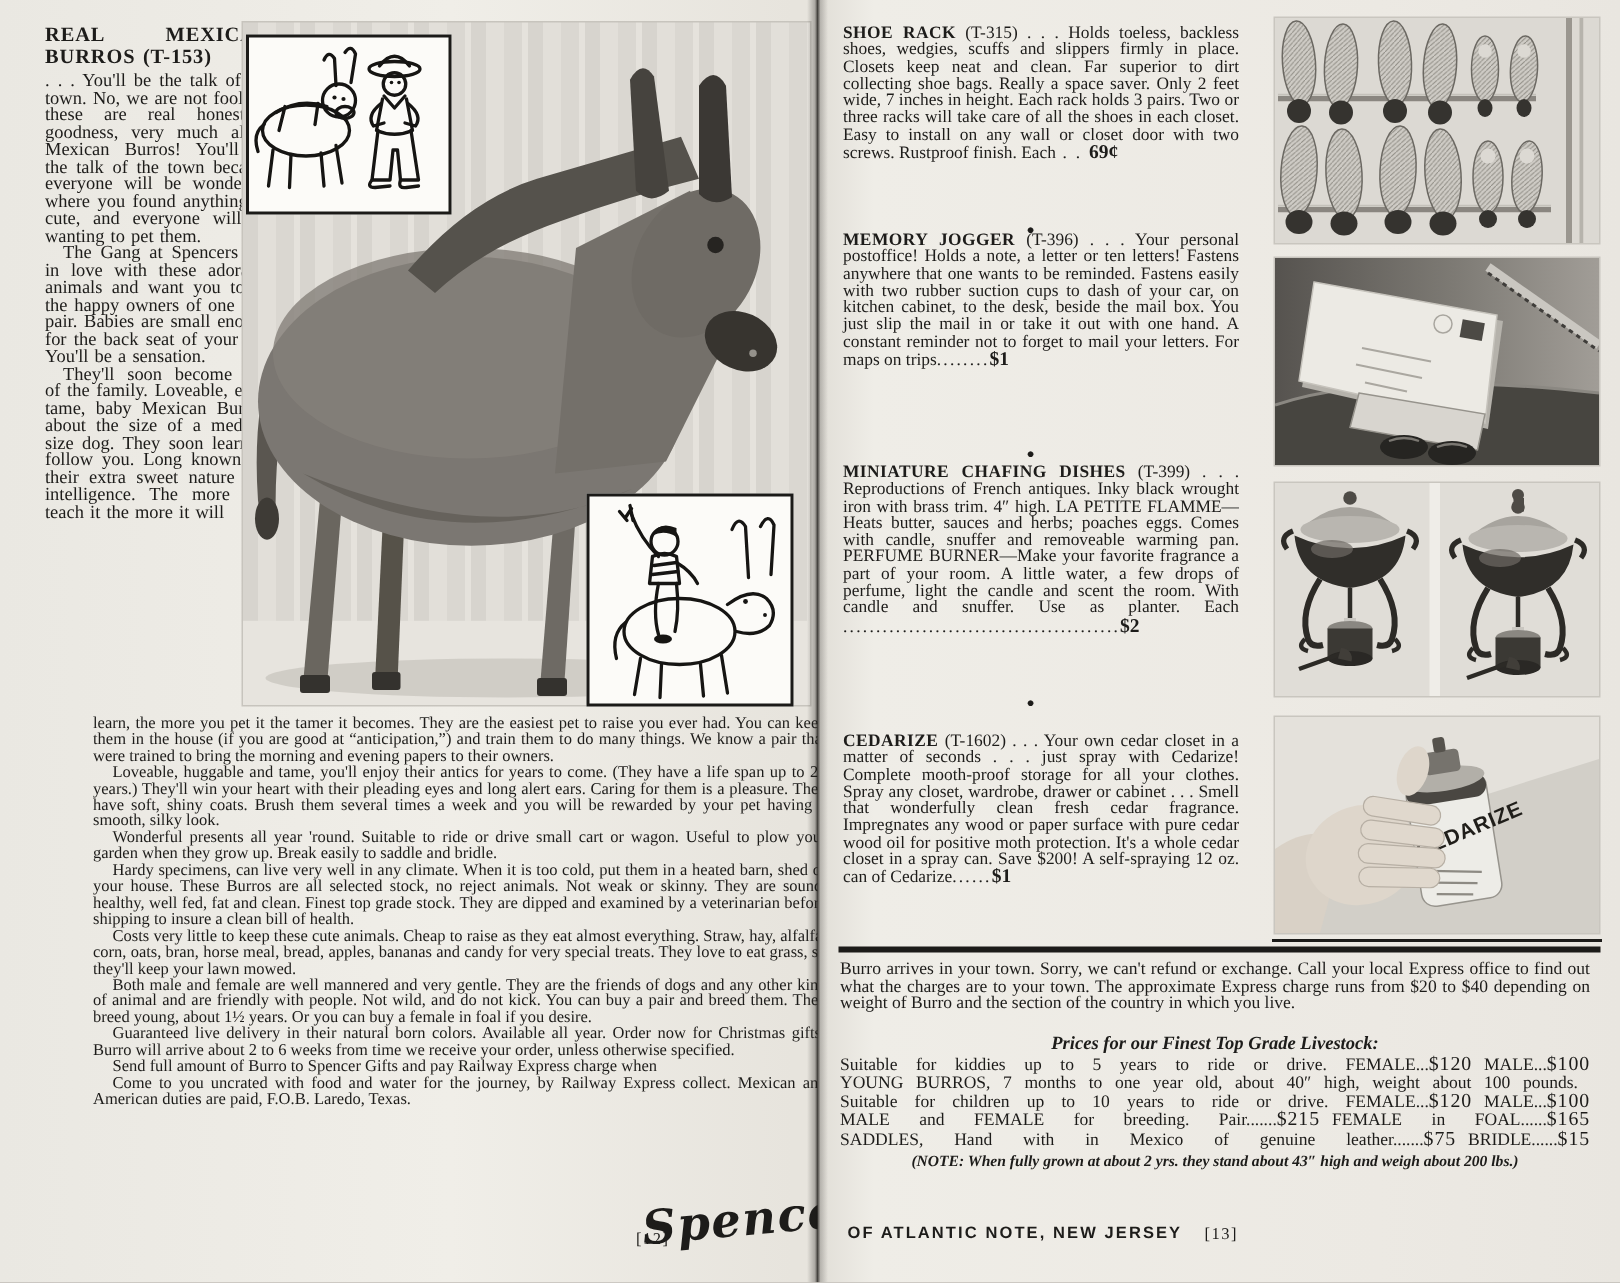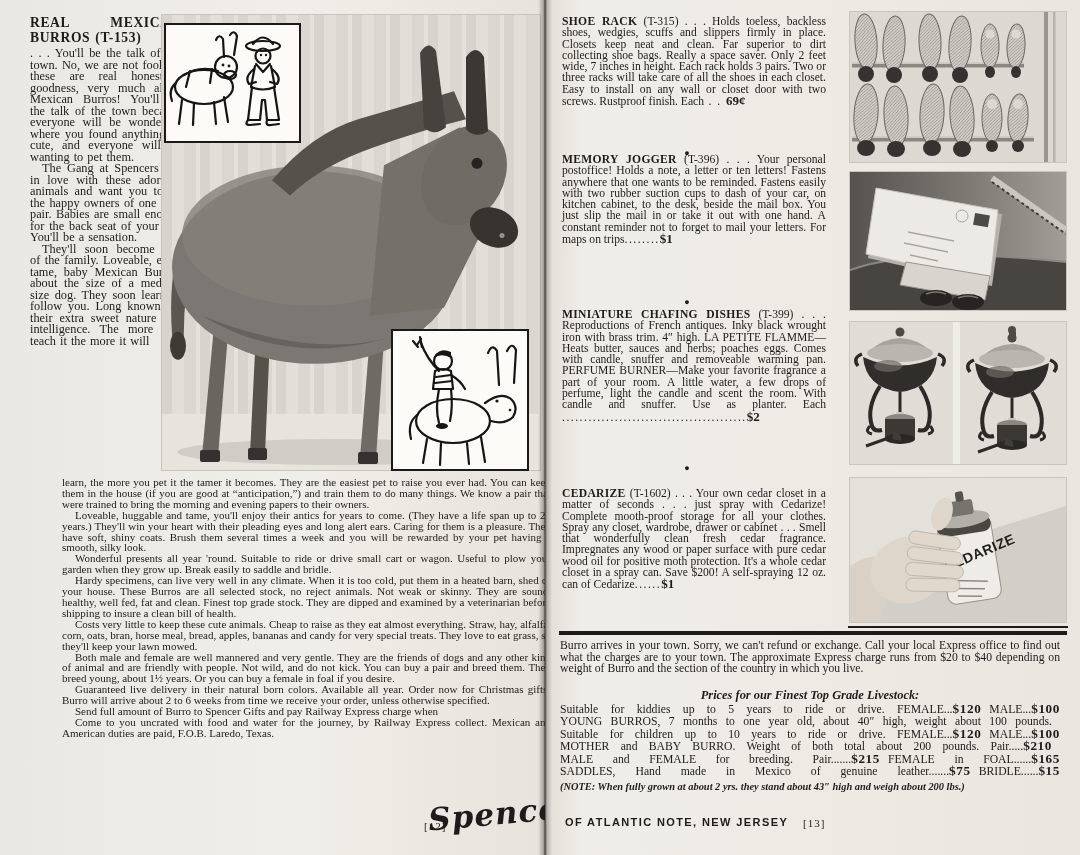--- a/index.html
+++ b/index.html
@@ -45,23 +45,23 @@
   .ph-shoe{top:12px;height:150px;}
   .ph-jog{top:172px;height:138px;}
   .ph-chafe{top:322px;height:142px;}
   .ph-cedar{top:478px;height:144px;}
   .rule-thin{position:absolute;left:303px;top:626px;width:220px;height:1.5px;background:#1c1b19;}
   .rule-thick{position:absolute;left:14px;top:631px;width:508px;height:3.5px;background:#1c1b19;}
   .bottom{position:absolute;left:15px;top:640px;width:500px;font-size:11.7px;line-height:11.5px;}
   .bottom .fp{text-align:justify;text-indent:12px;}
   .pt-head{font-style:italic;font-weight:700;text-align:center;font-size:12.4px;margin:15px 0 2px 0;}
   .pt-row{text-align:justify;text-align-last:justify;line-height:11.4px;font-size:11.7px;}
-  .pt-row .p{font-weight:700;font-size:13.2px;letter-spacing:.6px;}
+  .pt-row .p{font-weight:400;font-size:13.2px;letter-spacing:.6px;}
   .pt-row .t2{margin-left:8px;}
-  .pt-note{font-style:italic;font-weight:600;font-size:10.4px;text-align:left;margin-top:4px;}
+  .pt-note{font-style:italic;font-weight:600;font-size:10.4px;text-align:center;margin-top:4px;}
   .footer-sans{position:absolute;left:20px;top:816px;font-family:"Liberation Sans",sans-serif;font-weight:700;font-size:11px;letter-spacing:1.4px;}
   .pn-right{position:absolute;left:258px;top:817px;}
 </style>
 </head>
 <body>
 
 <div id="canvas">
   <div class="gutter"></div>
 
   <section class="page left">
@@ -339,22 +339,21 @@
 
     <div class="rule-thin"></div>
     <div class="rule-thick"></div>
 
     <div class="bottom">
       <p class="fp noind">Burro arrives in your town. Sorry, we can't refund or exchange. Call your local Express office to find out what the charges are to your town. The approximate Express charge runs from $20 to $40 depending on weight of Burro and the section of the country in which you live.</p>
       <div class="pt-head">Prices for our Finest Top Grade Livestock:</div>
       <div class="pt-row"><span class="t">Suitable for kiddies up to 5 years to ride or drive. FEMALE...</span><span class="p">$120</span><span class="t2">MALE...</span><span class="p">$100</span></div>
       <div class="pt-row"><span class="t">YOUNG BURROS, 7 months to one year old, about 40″ high, weight about 100 pounds.</span><span class="p"></span><span class="t2"></span><span class="p"></span></div>
       <div class="pt-row"><span class="t">Suitable for children up to 10 years to ride or drive. FEMALE...</span><span class="p">$120</span><span class="t2">MALE...</span><span class="p">$100</span></div>
-      <div class="pt-row"><span class="t">MOTHER and BABY BURRO. Weight of both total about 200 pounds. Pair.....</span><span class="p">$210</span><span class="t2"></span><span class="p"></span></div>
       <div class="pt-row"><span class="t">MALE and FEMALE for breeding. Pair.......</span><span class="p">$215</span><span class="t2">FEMALE in FOAL......</span><span class="p">$165</span></div>
-      <div class="pt-row"><span class="t">SADDLES, Hand made in Mexico of genuine leather.......</span><span class="p">$75</span><span class="t2">BRIDLE......</span><span class="p">$15</span></div>
+      <div class="pt-row"><span class="t">SADDLES, Hand with in Mexico of genuine leather.......</span><span class="p">$75</span><span class="t2">BRIDLE......</span><span class="p">$15</span></div>
       <div class="pt-note">(NOTE: When fully grown at about 2 yrs. they stand about 43″ high and weigh about 200 lbs.)</div>
     </div>
 
     <div class="footer-sans">OF ATLANTIC NOTE, NEW JERSEY</div>
     <div class="pageno pn-right">[13]</div>
   </section>
 </div>
 
 </body></html>

